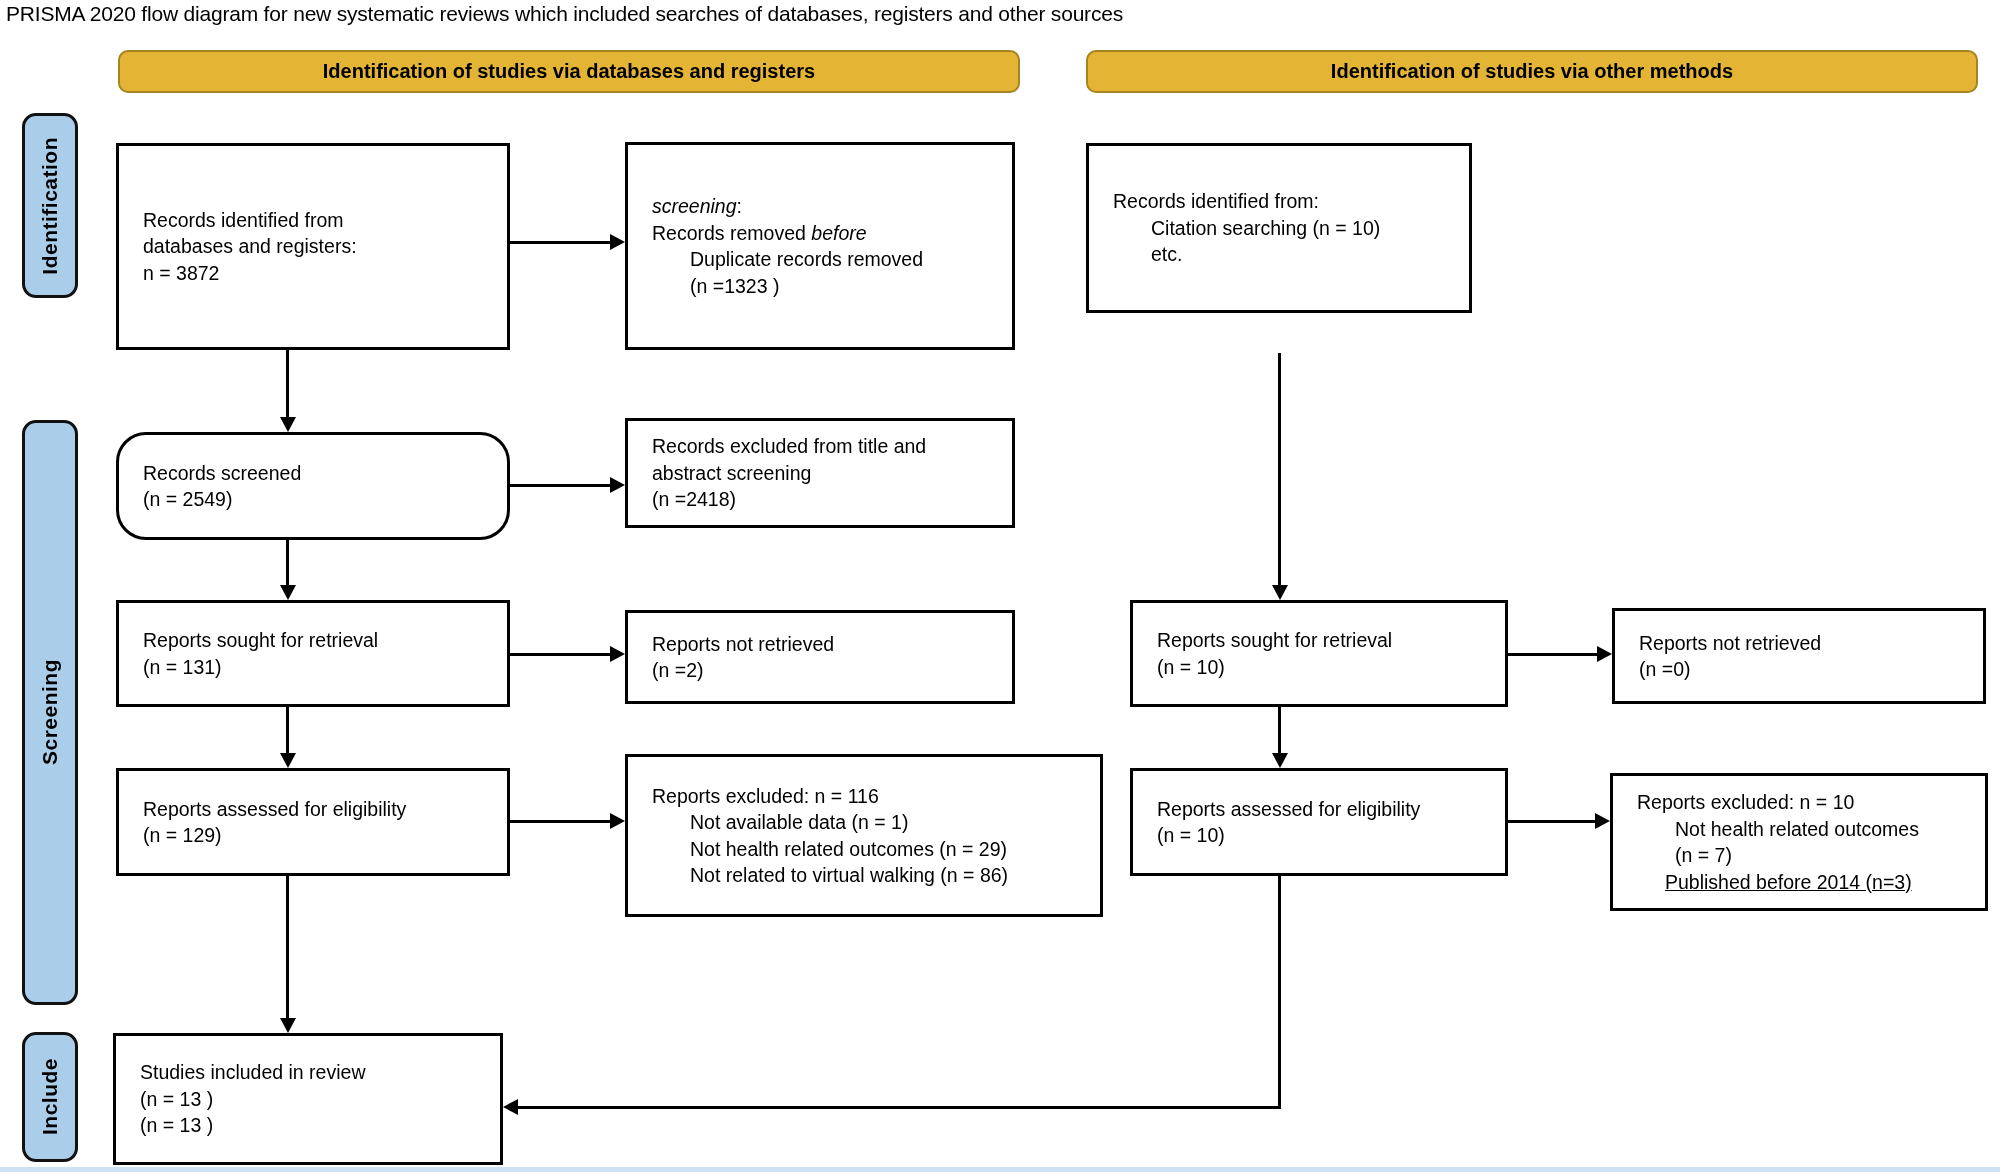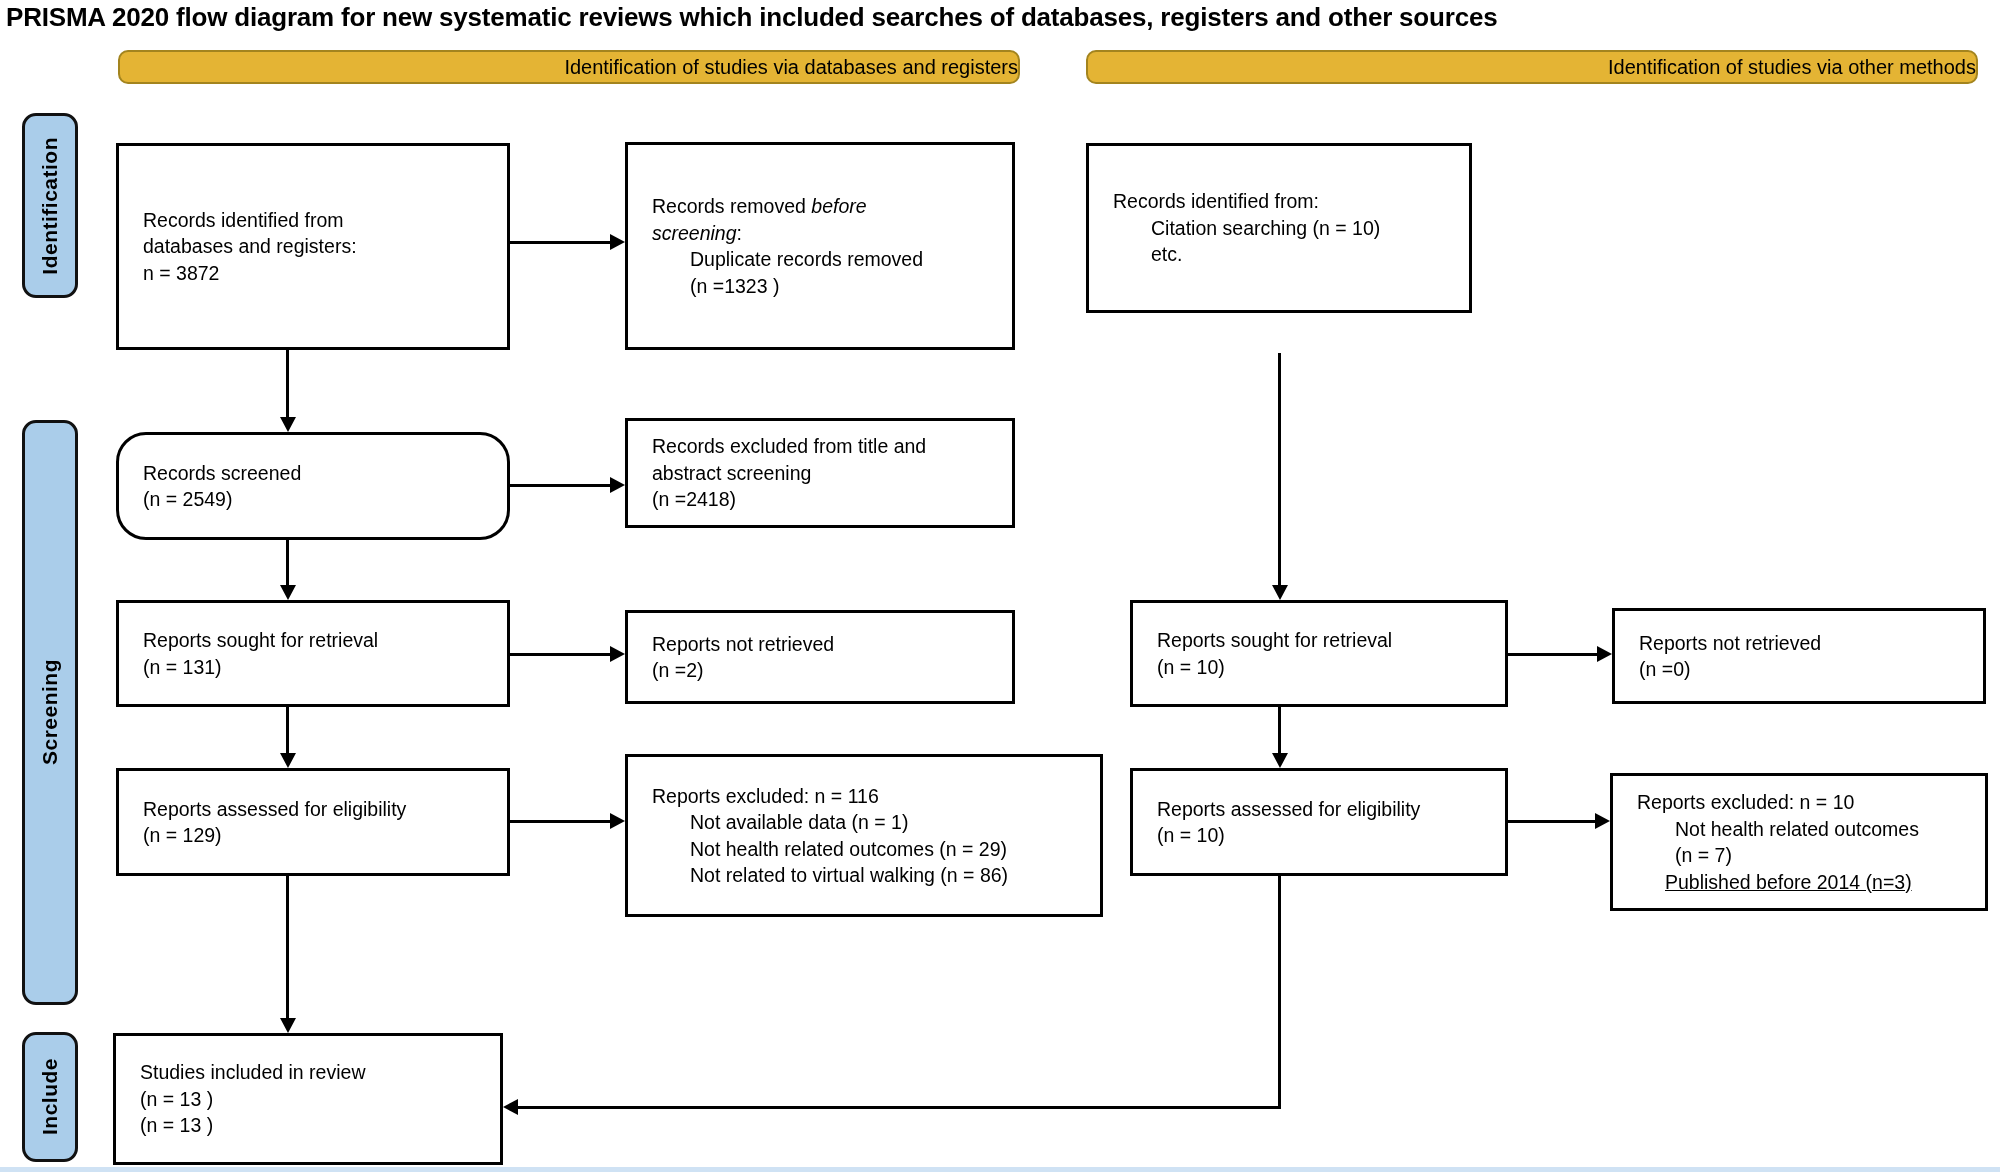--- a/index.html
+++ b/index.html
@@ -1,20 +1,20 @@
 <!DOCTYPE html>
 <html><head>
 <meta charset="utf-8">
 <style>
   html,body{margin:0;padding:0;background:#ffffff;}
   .canvas{position:relative;width:2000px;height:1172px;background:#ffffff;overflow:hidden;
           font-family:"Liberation Sans",sans-serif;color:#000;}
-  .title{position:absolute;left:6px;top:2px;font-size:26px;font-weight:bold;letter-spacing:-0.2px;}
-  .banner{position:absolute;height:34px;background:#E4B434;border:2px solid #A3841E;border-radius:10px;
-          display:flex;align-items:center;justify-content:flex-end;font-weight:normal;font-size:20px;
+  .title{position:absolute;left:6px;top:2px;font-size:21px;font-weight:normal;letter-spacing:-0.2px;}
+  .banner{position:absolute;height:43px;background:#E4B434;border:2px solid #A3841E;border-radius:10px;
+          display:flex;align-items:center;justify-content:center;font-weight:bold;font-size:20px;
           box-sizing:border-box;}
   .stage{position:absolute;left:22px;width:56px;background:#AACDEA;border:3px solid #111;border-radius:14px;
          display:flex;align-items:center;justify-content:center;box-sizing:border-box;}
   .stage .vtext{writing-mode:vertical-rl;transform:rotate(180deg);font-weight:bold;font-size:21px;letter-spacing:0.5px;}
   .box{position:absolute;background:#fff;border:3px solid #000;box-sizing:border-box;
        display:flex;flex-direction:column;justify-content:center;
        padding-left:24px;padding-right:6px;font-size:19.5px;line-height:26.5px;}
   .line{display:block;white-space:pre;}
   .indent{padding-left:38px;}
   .indent2{padding-left:28px;text-decoration:underline;}
@@ -50,22 +50,22 @@
     <span class="vtext">Include</span>
   </div>
 
   <div class="box" style="left:116px;top:143px;width:394px;height:207px;">
     <span class="line">Records identified from</span>
     <span class="line">databases and registers:</span>
     <span class="line">n = 3872</span>
   </div>
 
   <div class="box" style="left:625px;top:142px;width:390px;height:208px;">
+    <span class="line"><span class="it">screening</span><span>:</span></span>
     <span class="line"><span>Records removed </span><span class="it">before</span></span>
-    <span class="line"><span class="it">screening</span><span>:</span></span>
     <span class="line indent">Duplicate records removed</span>
     <span class="line indent">(n =1323 )</span>
   </div>
 
   <div class="box" style="left:1086px;top:143px;width:386px;height:170px;">
     <span class="line">Records identified from:</span>
     <span class="line indent">Citation searching (n = 10)</span>
     <span class="line indent">etc.</span>
   </div>
 

